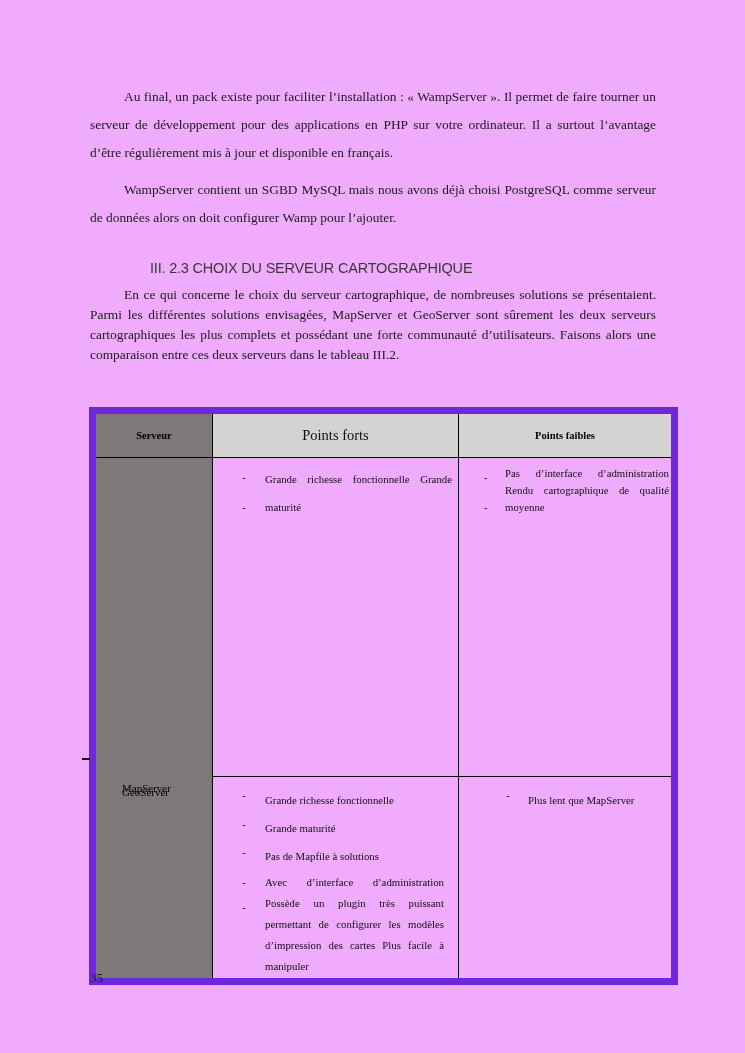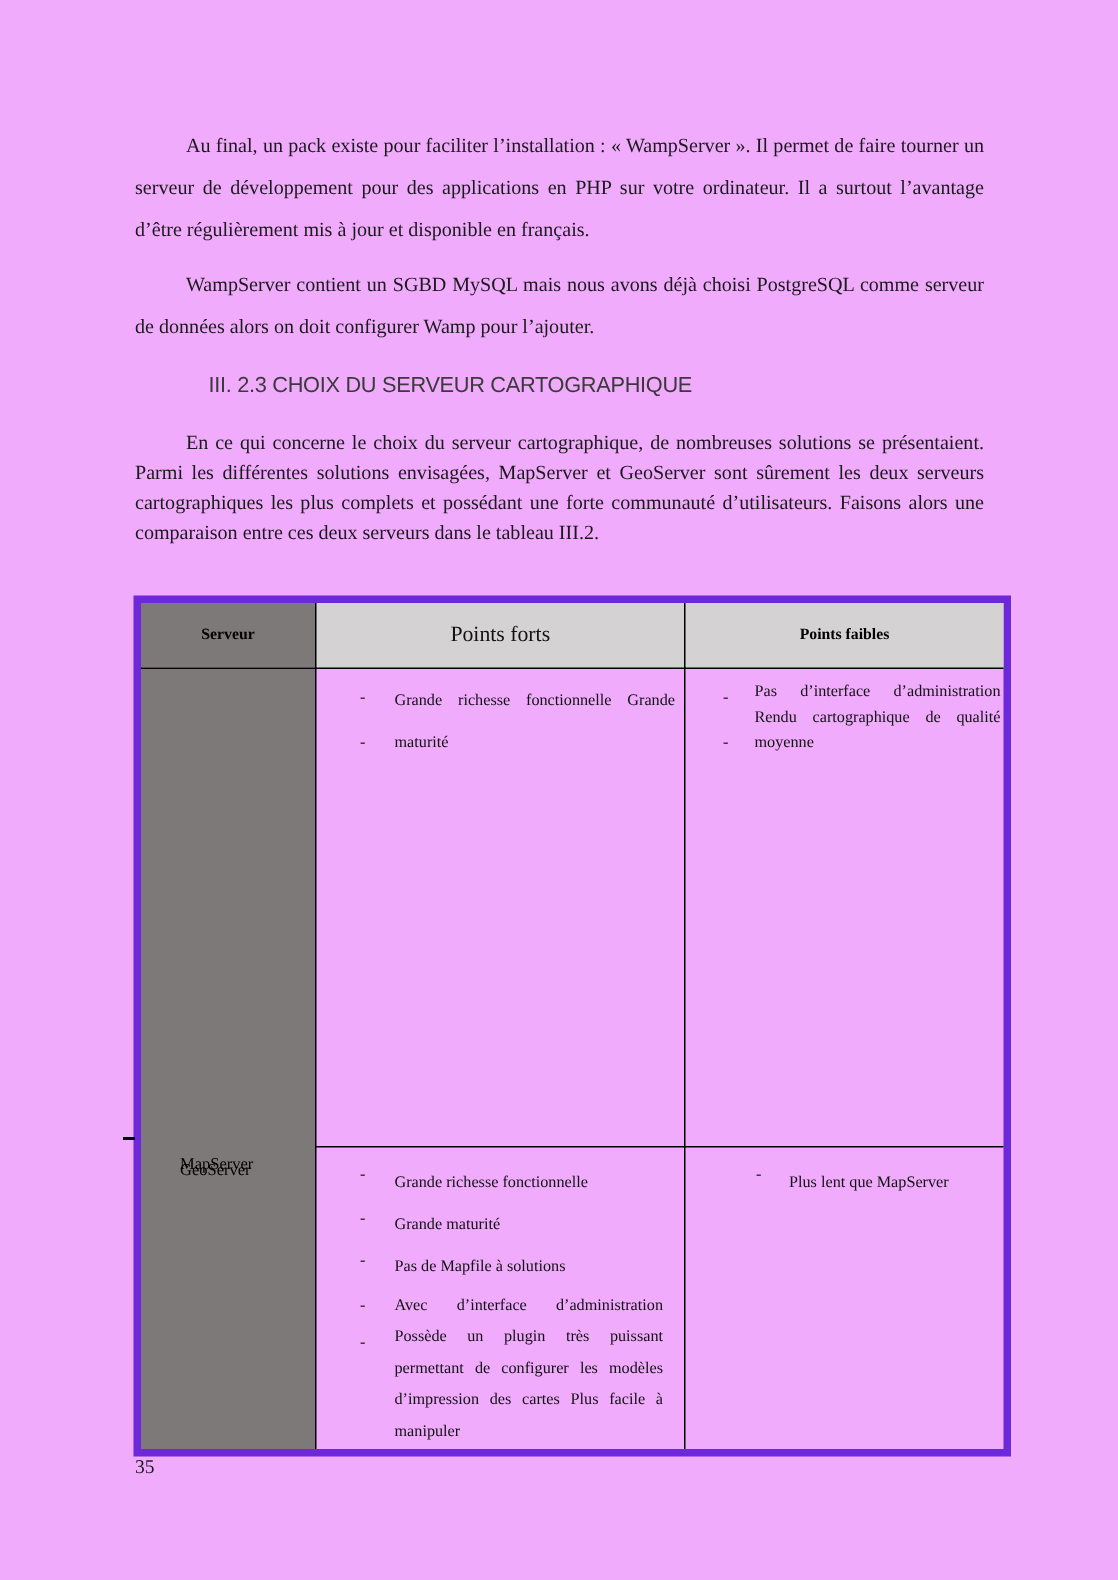--- a/index.html
+++ b/index.html
@@ -12,30 +12,30 @@
     overflow:hidden;
   }
   .para{
     position:absolute;left:90px;width:566px;margin:0;
     text-align:justify;font-size:13.4px;text-indent:34px;
   }
   .p1{top:83px;line-height:28px;}
   .p2{top:176px;line-height:28px;}
   .p3{top:285px;line-height:20px;}
   .heading{
-    position:absolute;left:133px;top:243px;margin:6px;
+    position:absolute;left:133px;top:243px;margin:17px;
     font-family:"Liberation Sans", sans-serif;
     font-size:14.5px;font-weight:400;color:#3a3a3a;
     letter-spacing:-0.2px;white-space:nowrap;
   }
   
   .comp-table{
-    position:absolute;left:89px;top:397px;
+    position:absolute;left:89px;top:407px;
     width:575px;height:564px;
-    border:5px solid #6d28d9;
+    border:7px solid #6d28d9;
     font-size:10.8px;
   }
   .comp-table .abs{position:absolute;}
   .bg-dark{background:#7e7979;}
   .bg-light{background:#d4d2d2;}
   .hdr-server-bg{left:0;top:0;width:116px;height:43px;}
   .hdr-light-bg{left:116px;top:0;width:459px;height:43px;}
   .server-col-bg{left:0;top:44px;width:116px;height:520px;}
   .vline1{left:116px;top:0;width:1px;height:564px;background:#000;}
   .vline2{left:362px;top:0;width:1px;height:564px;background:#000;}

